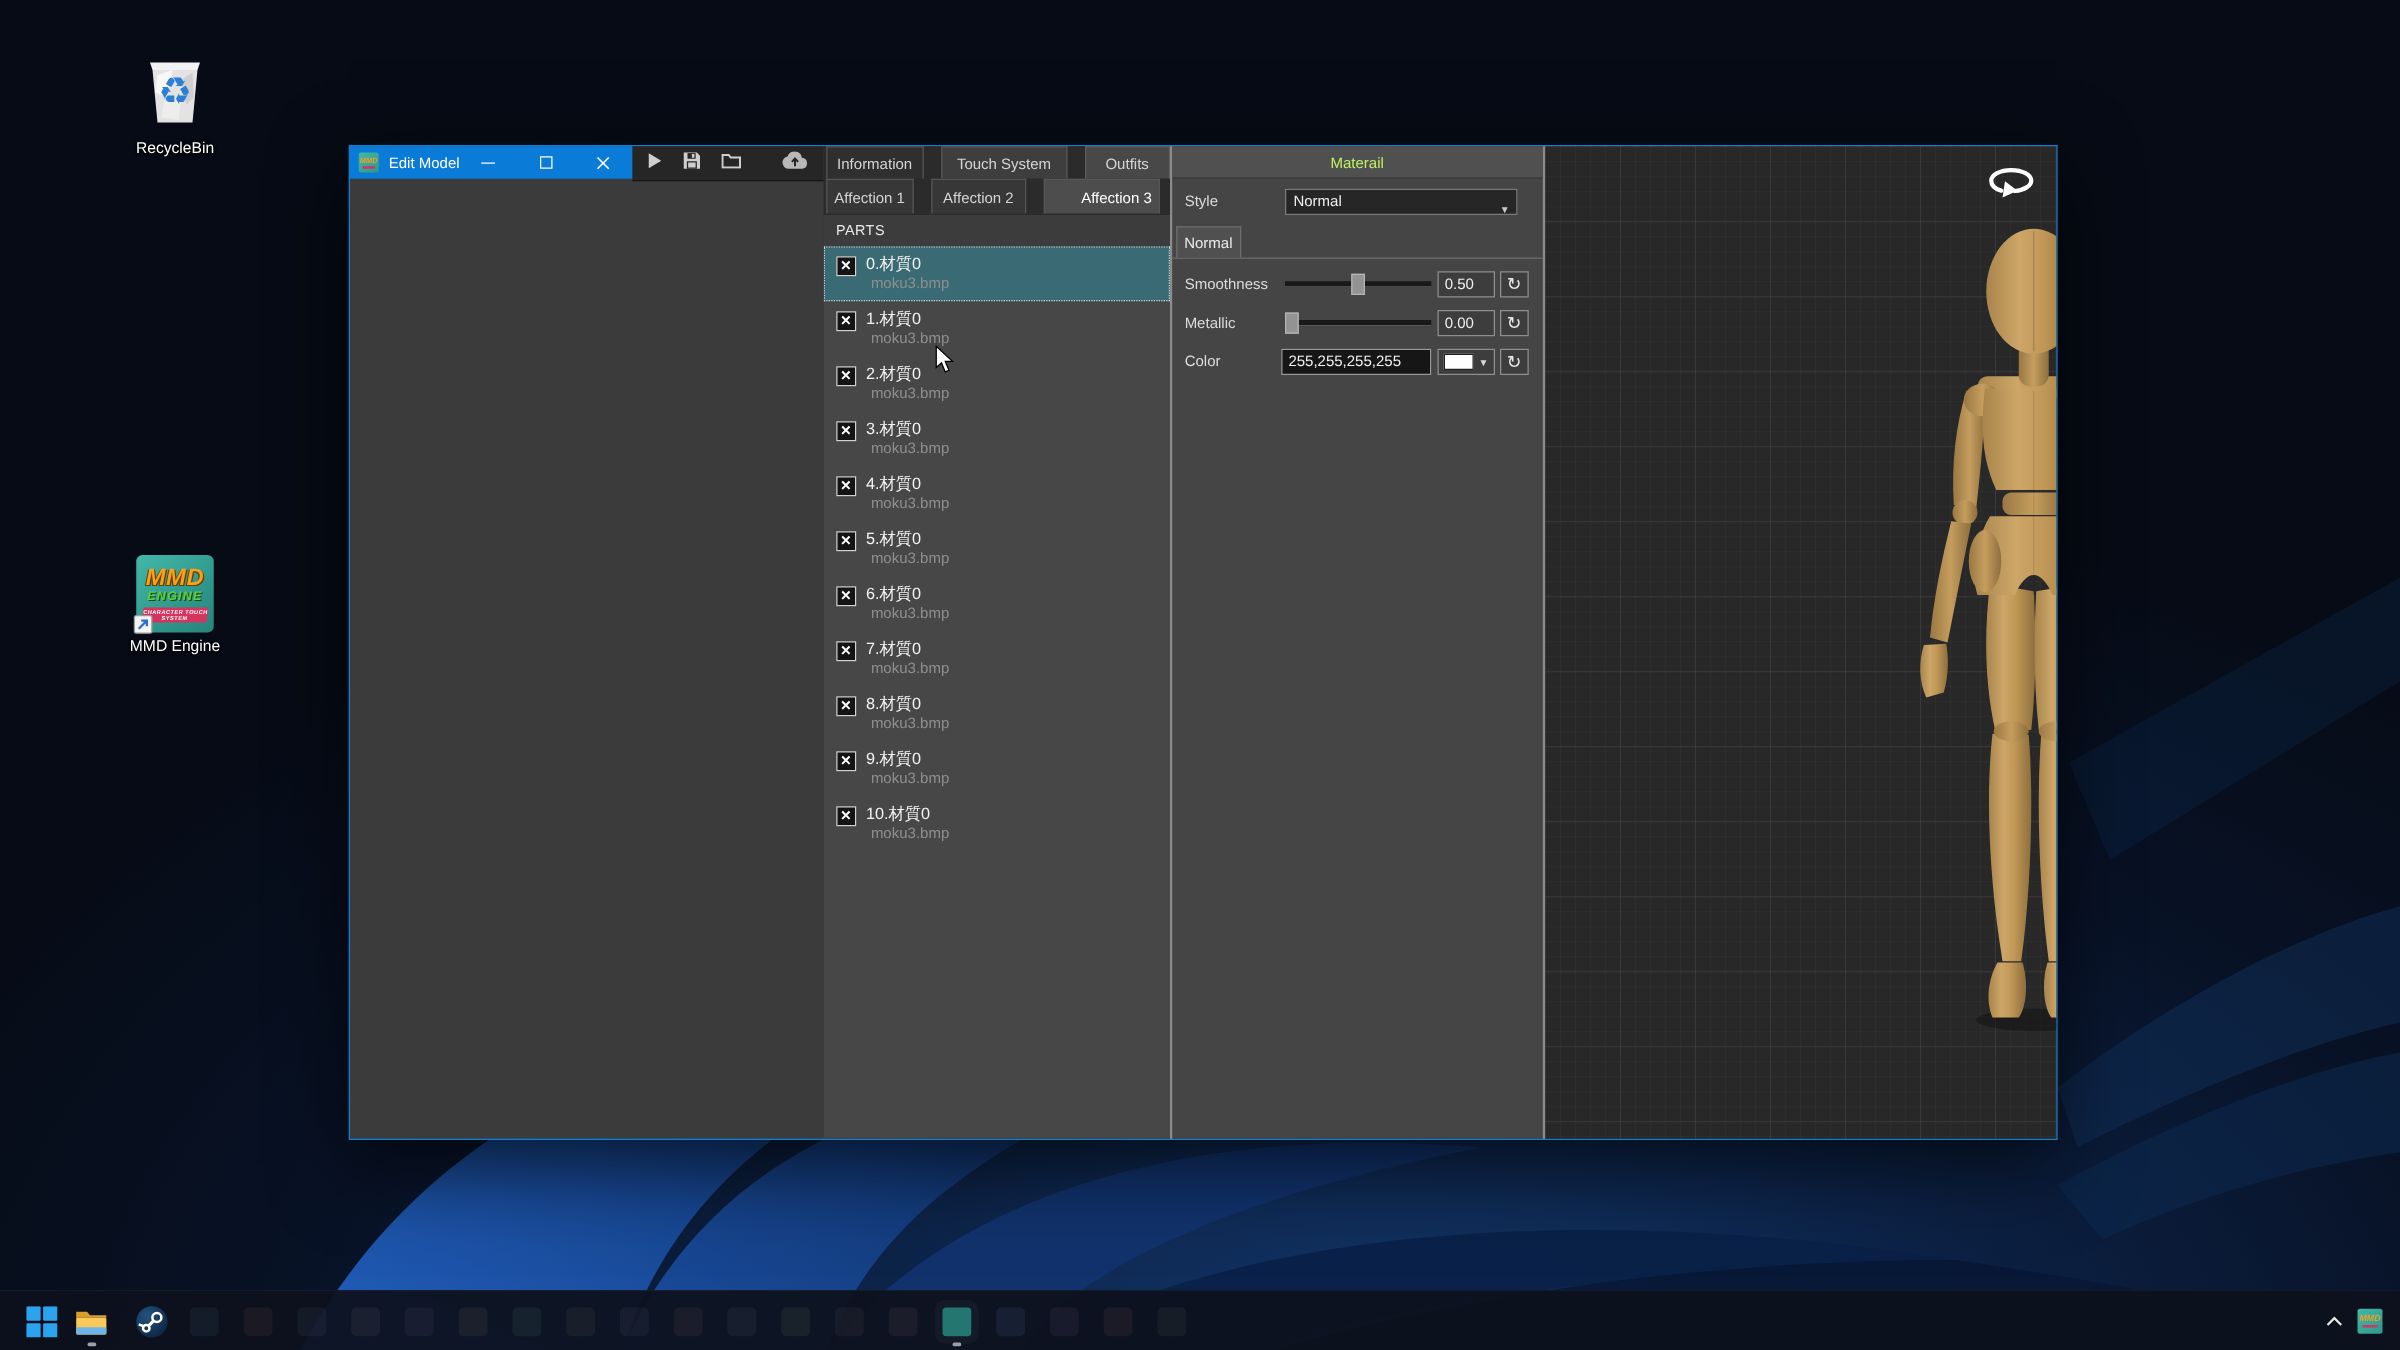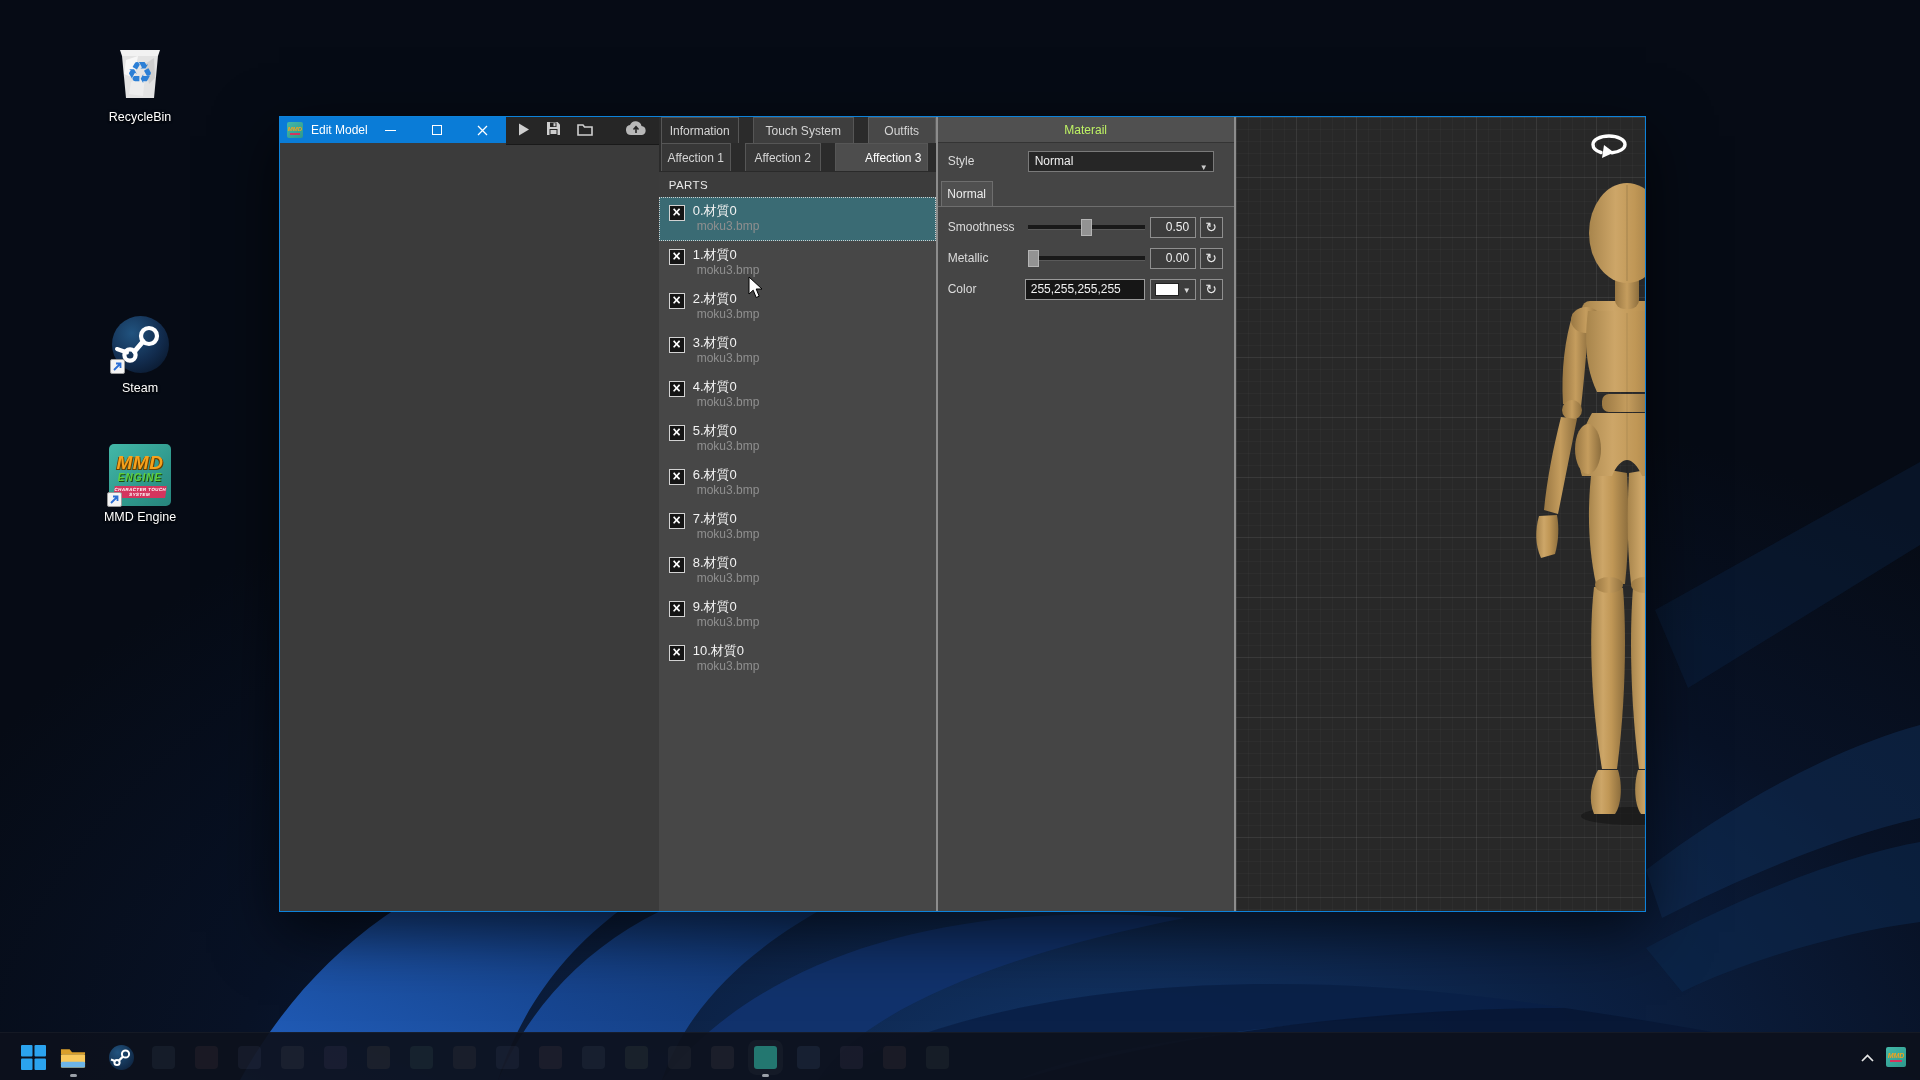--- a/index.html
+++ b/index.html
@@ -110,21 +110,21 @@
     color:#ececec; font-size:12px; display:flex; align-items:center; justify-content:center; }
 
   .mat-row { position:absolute; left:0; width:100%; height:21px; }
   .slider-track { position:absolute; left:90px; top:0; width:117px; height:21px; }
   .slider-track .rail { position:absolute; left:0; top:8px; width:100%; height:5px;
     background:#191919; border-bottom:1px solid #5a5a5a; }
   .slider-track .handle { position:absolute; top:2px; width:11px; height:17px;
     background:#939393; border:1px solid #b5b5b5; }
   .val-box { position:absolute; left:212px; top:0; width:46px; height:21px;
     background:#3d3d3d; border:1px solid #8f8f8f; color:#f0f0f0; font-size:12px;
-    line-height:19px; padding-left:15px; }
+    line-height:19px; padding-left:5px; }
   .reset-btn { position:absolute; left:262px; top:0; width:23px; height:21px;
     background:#3d3d3d; border:1px solid #8f8f8f; color:#e8e8e8; font-size:14px;
     line-height:18px; text-align:center; }
   #color-input { position:absolute; left:87px; top:0; width:120px; height:21px;
     background:#161616; border:1px solid #9a9a9a; color:#f2f2f2; font-size:12px;
     line-height:19px; padding-left:5px; white-space:nowrap; }
   #color-combo { position:absolute; left:212px; top:0; width:46px; height:21px;
     background:#3d3d3d; border:1px solid #8f8f8f; }
   #color-combo .swatch { position:absolute; left:4px; top:3px; width:24px; height:13px;
     background:#fff; border:1px solid #222; }
@@ -199,37 +199,20 @@
         <polygon points="13,22 25,18 21,40 11,36" fill="#f7f7f7"></polygon>
         <polygon points="41,20 32,26 36,46 42,40" fill="#cfcfcf"></polygon>
         <polygon points="18,44 32,38 30,58 16,56" fill="#ededed"></polygon>
         <text x="27" y="45" text-anchor="middle" font-size="30" fill="#2b7fd6">♻</text>
       </svg>
     </span>
     <div class="lbl">RecycleBin</div>
   </div>
 
 
-  <div class="dicon" style="left:82px; top:316px;">
-    <span class="ic">
-      <span class="steam-ball" style="display:block;"></span>
-      <svg width="57" height="57" viewBox="0 0 57 57" style="position:absolute; left:0; top:0;">
-        <circle cx="37" cy="20" r="8" fill="none" stroke="#fff" stroke-width="4.2"></circle>
-        <circle cx="18" cy="39" r="5.6" fill="none" stroke="#fff" stroke-width="4.2"></circle>
-        <path d="M22.5,35.5 L31,25.5" stroke="#fff" stroke-width="5" stroke-linecap="round"></path>
-        <path d="M5,33 L15,36.5" stroke="#fff" stroke-width="4" stroke-linecap="round"></path>
-      </svg>
-      <span class="shortcut-badge">
-        <svg width="9" height="9" viewBox="0 0 9 9">
-            <path d="M1,8 L7,2 M3,1.5 L7.5,1.5 L7.5,6" stroke="#2b6fd6" stroke-width="1.8" fill="none"></path>
-          </svg>
-      </span>
-    </span>
-    <div class="lbl">Steam</div>
-  </div>
 
   <div class="dicon" style="left:82px; top:444px;">
     <span class="ic">
       <span class="mmd-sq">
         <span class="t1">MMD</span>
         <span class="t2">ENGINE</span>
         <span class="banner">CHARACTER TOUCH SYSTEM</span>
       </span>
       <span class="shortcut-badge">
         <svg width="9" height="9" viewBox="0 0 9 9">

